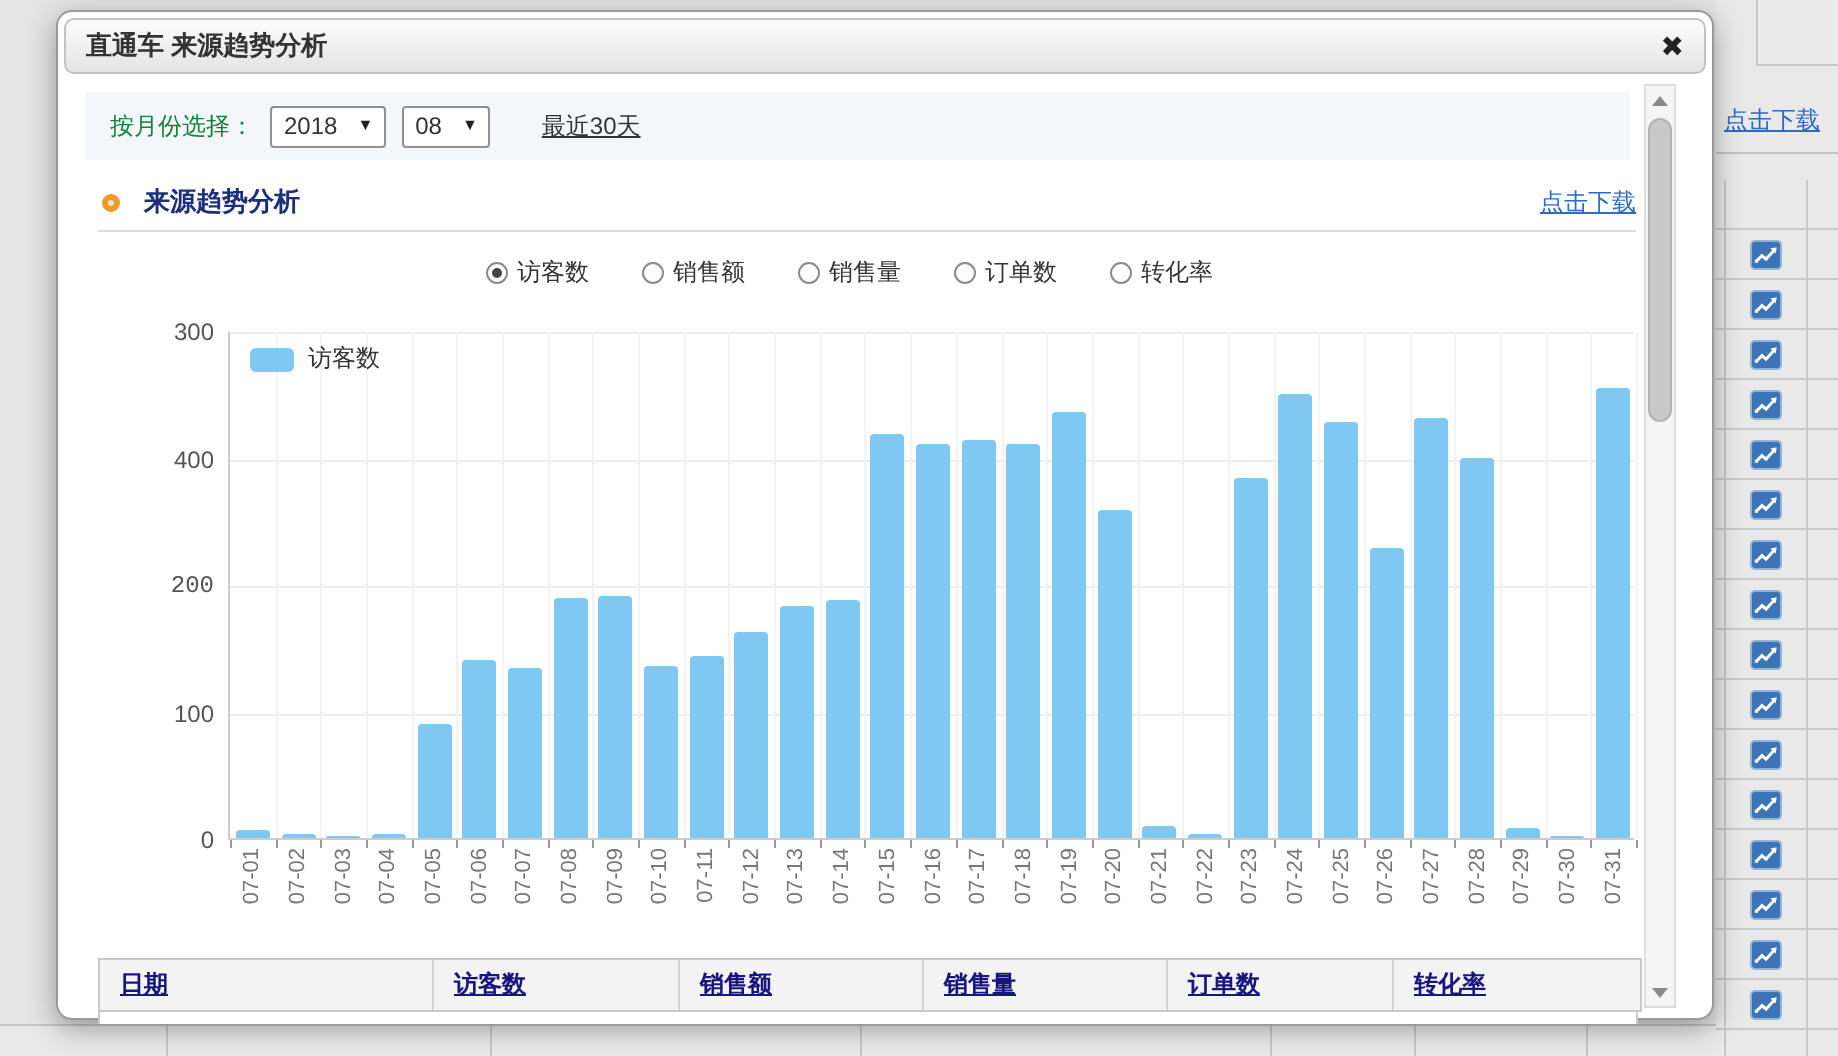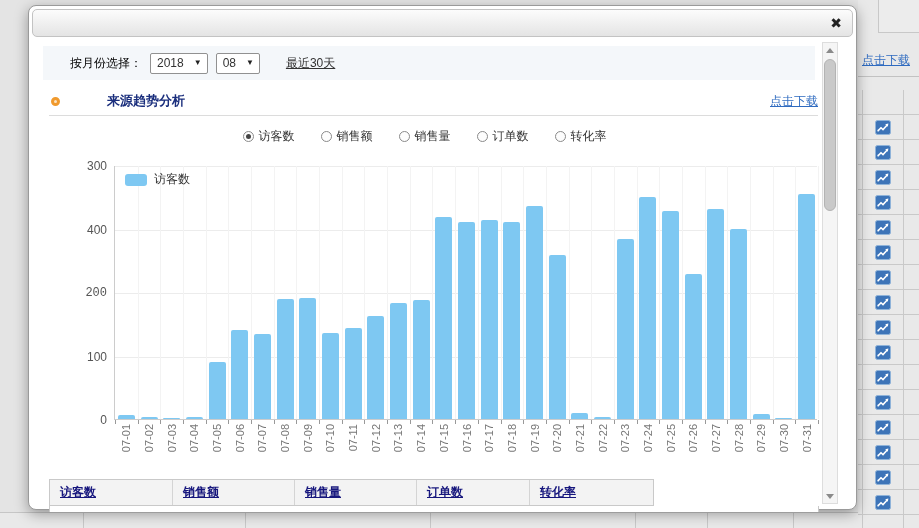--- a/index.html
+++ b/index.html
@@ -29,28 +29,28 @@
     box-shadow:0 4px 14px rgba(0,0,0,.35); }
   .titlebar { position:absolute; left:3px; right:3px; top:3px; height:28px;
     background:linear-gradient(#fcfcfc,#e4e4e4); border:1px solid #c3c3c3; border-radius:5px;
     display:flex; align-items:center; padding:0 10px; }
   .titlebar .title { font-weight:bold; font-size:13px; color:#333; }
   .titlebar .close { margin-left:auto; font-weight:bold; font-size:14px; color:#222;
     cursor:pointer; line-height:1; }
 
   .month-row { position:absolute; left:14px; top:40px; width:772px; height:34px;
     background:#f4f7fa; display:flex; align-items:center; padding-left:12px; gap:8px; }
-  .month-label { color:#000000;margin-left:15px; }
+  .month-label { color:#15803d; }
   .select { display:inline-flex; align-items:center; gap:10px; background:#fff;
     border:1px solid #919191; border-radius:2px; padding:2px 5px 3px 6px; cursor:pointer; }
   .select .arr { font-size:8px; color:#222; }
   .recent-link { margin-left:18px; color:#333; text-decoration:underline; cursor:pointer; }
 
   .section-row { position:absolute; left:22px; top:84px; right:38px; height:22px;
-    display:flex; align-items:center;gap:35px; }
+    display:flex; align-items:center; }
   .bullet { width:9px; height:9px; border:3px solid #f09a2e; background:#fbe3c4;
     border-radius:50%; }
   .section-title { margin-left:12px; font-weight:bold; font-size:13px; color:#1b2f7d; }
   .section-dl { margin-left:auto; color:#2f6bc0; text-decoration:underline; cursor:pointer; }
   .hrule { position:absolute; left:20px; right:38px; top:109px; border-top:1px solid #dcdcdc; }
 
   .radio-row { position:absolute; left:0; right:36px; top:120px; height:20px;
     display:flex; justify-content:center; align-items:center; gap:26px; }
   .radio-item { display:inline-flex; align-items:center; gap:5px; cursor:pointer; }
   .radio { width:11px; height:11px; border:1px solid #8a8a8a; border-radius:50%;
@@ -277,20 +277,21 @@
     <i style="left:245px"></i>
     <i style="left:430px"></i>
   <i style="left:635px"></i>
     <i style="left:707px"></i>
     <i style="left:793px"></i>
 </div>
 
 <div class="dialog">
 
   <div class="titlebar">
+    <span class="title">直通车 来源趋势分析</span>
     <span class="close">✖</span>
   </div>
 
   <div class="month-row">
     <span class="month-label">按月份选择：</span>
     <span class="select">
       <span>2018</span>
       <i class="arr">▼</i>
     </span>
     <span class="select">
@@ -465,20 +466,23 @@
       <div class="xtick" style="left: 657.645px;"></div>
       <div class="xtick" style="left: 680.323px;"></div>
       <div class="xtick" style="left: 703px;"></div>
       <div class="legend">
         <span class="swatch" style="background: rgb(126, 200, 242);"></span>
         <span class="ltext">访客数</span>
       </div>
     </div>
 
   <div class="thead" id="thead">
+      <div class="th" style="width: 167px;">
+        <span>日期</span>
+      </div>
       <div class="th" style="width: 123px;">
         <span>访客数</span>
       </div>
       <div class="th" style="width: 122px;">
         <span>销售额</span>
       </div>
       <div class="th" style="width: 122px;">
         <span>销售量</span>
       </div>
       <div class="th" style="width: 113px;">

